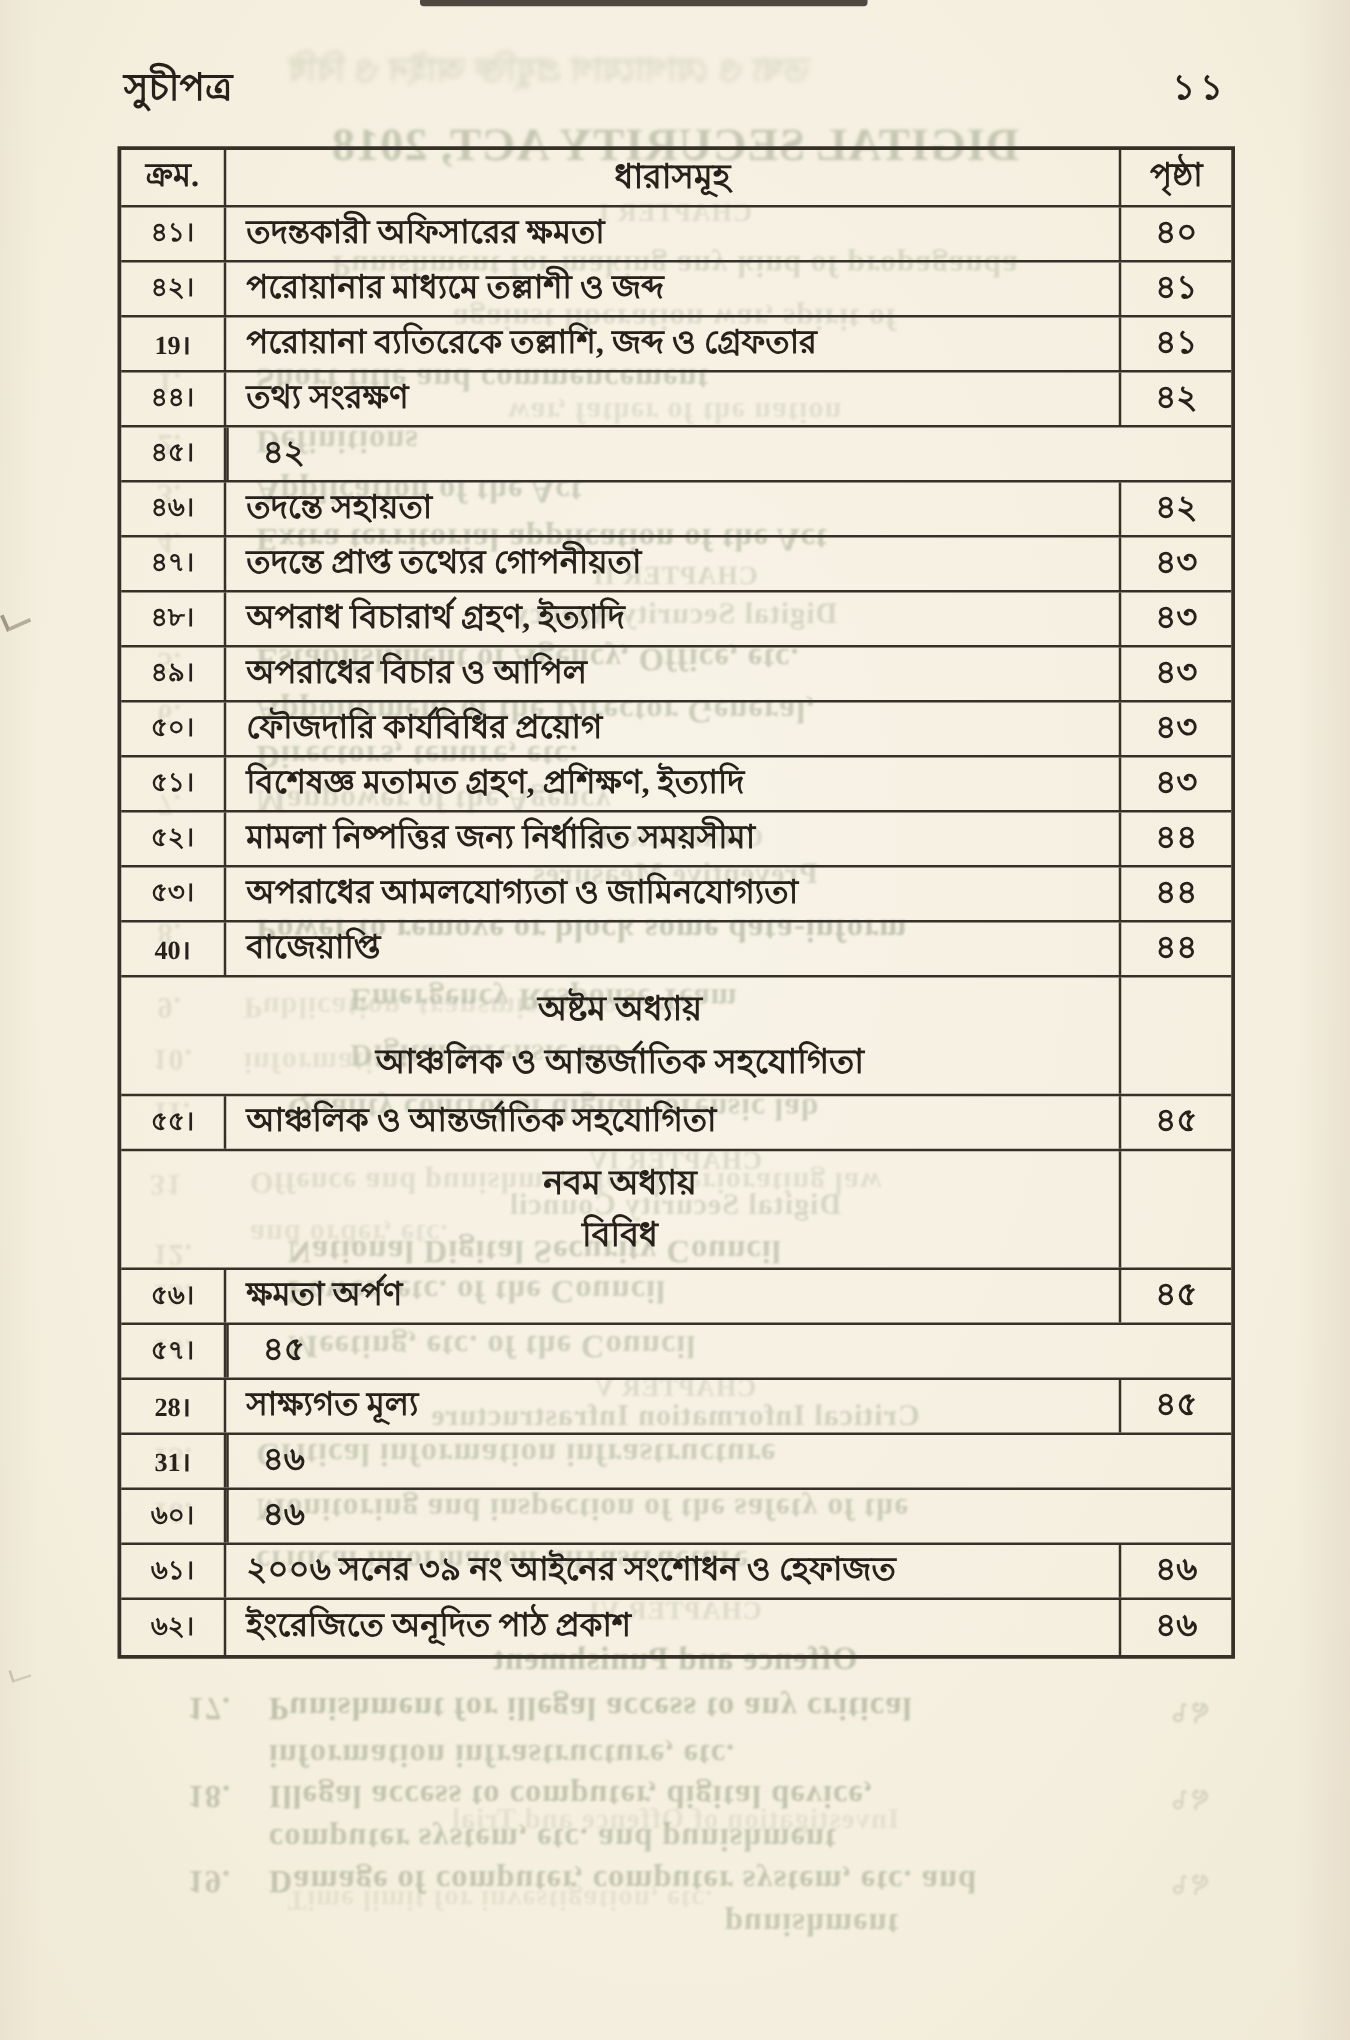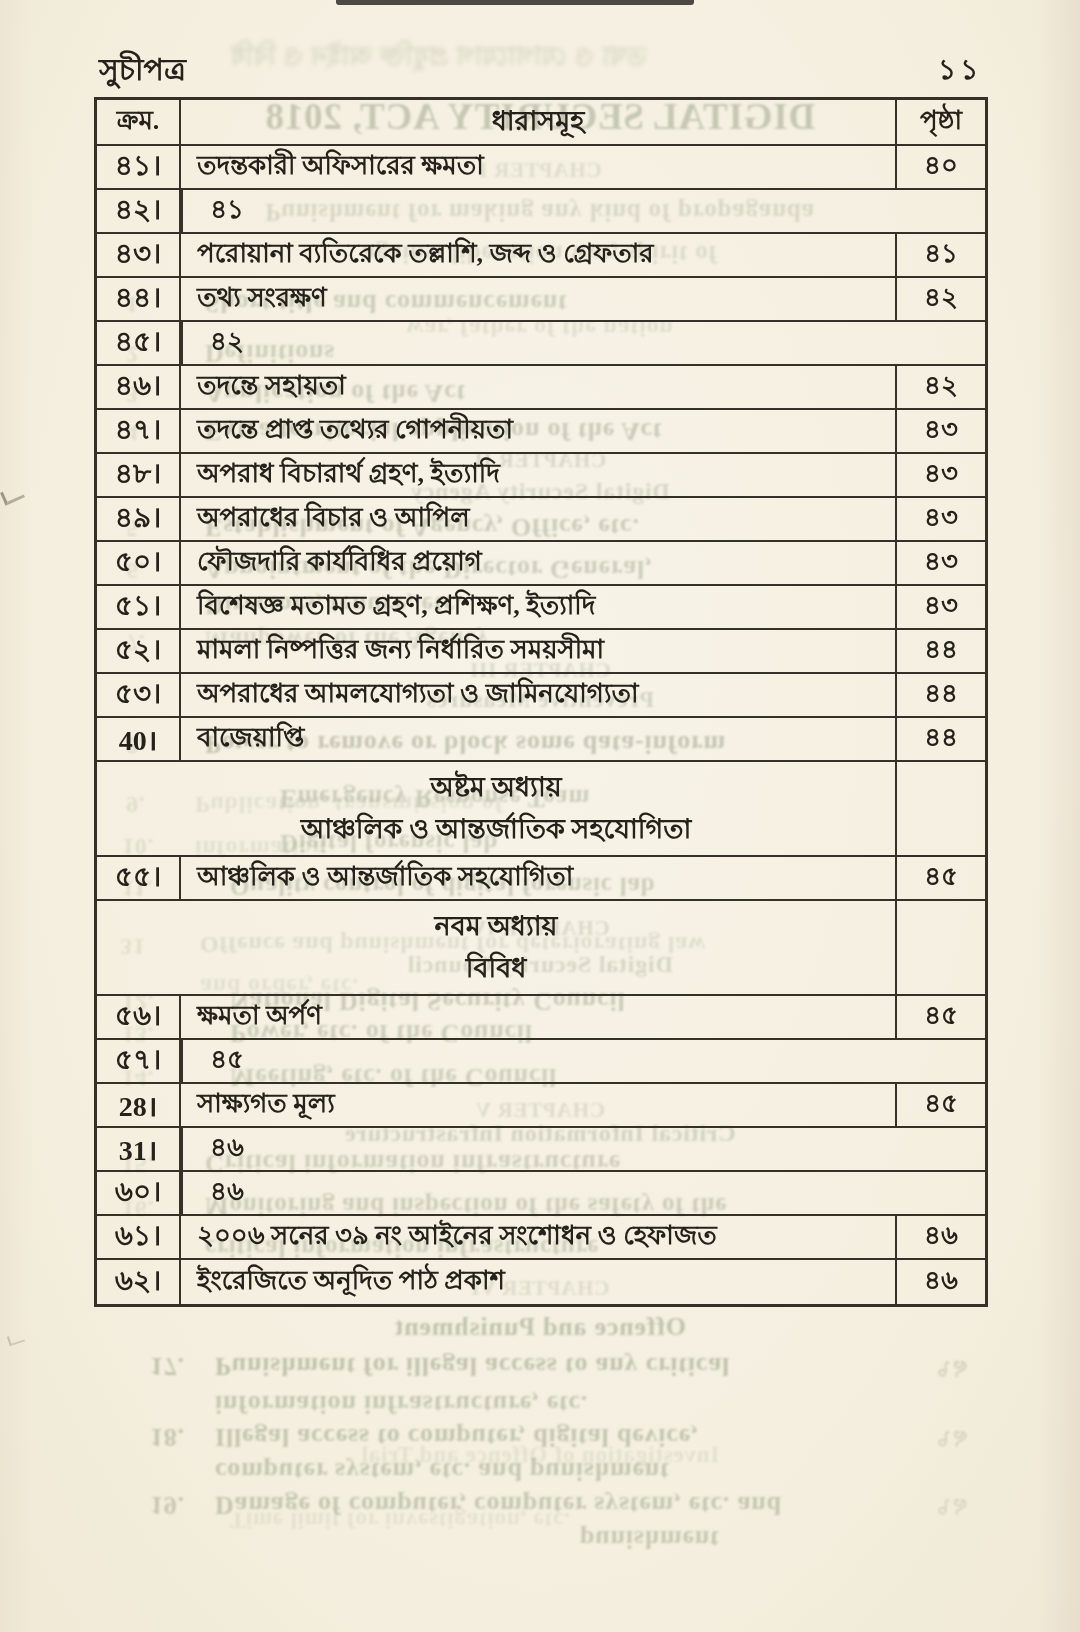--- a/index.html
+++ b/index.html
@@ -13,28 +13,28 @@
       linear-gradient(90deg, rgba(208,186,168,.12) 0%, rgba(208,186,168,0) 3%, rgba(208,186,168,0) 96%, rgba(200,175,160,.20) 100%),
       radial-gradient(ellipse at 50% 42%, #f7f3e7 0%, #f4efdf 65%, #efe9d5 100%);
   }
   
   .bleed-layer{position:absolute;inset:0;z-index:1;color:var(--bleed,#8f977e);pointer-events:none;}
   .bl{position:absolute;white-space:nowrap;line-height:1;letter-spacing:.8px;filter:blur(1px);}
   
   .content{position:absolute;inset:0;z-index:2;color:var(--ink,#26221b);}
   .page-title{position:absolute;left:99px;top:46px;font-size:30px;font-weight:700;}
   .page-number{position:absolute;left:938px;top:48px;font-size:28px;font-weight:600;letter-spacing:4px;}
-  .toc{position:absolute;left:94px;top:97px;width:888px;border:3px solid var(--border,#353028);background:transparent;}
+  .toc{position:absolute;left:94px;top:117px;width:888px;border:3px solid var(--border,#353028);background:transparent;}
   .trow{display:flex;box-sizing:border-box;border-bottom:2px solid var(--border,#353028);}
   .trow:last-child{border-bottom:none;}
   .thead{height:46px;font-weight:700;}
   .item{height:44px;}
   .chapterrow{height:95px;}
   .cell{box-sizing:border-box;display:flex;align-items:center;overflow:visible;}
-  .c1{width:84px;border-right:2px solid var(--border,#353028);justify-content:center;font-size:28px;font-weight:600;}
+  .c1{width:84px;border-right:2px solid var(--border,#353028);justify-content:center;font-size:21px;font-weight:600;}
   .c2{flex:1;padding-left:16px;font-size:26px;font-weight:600;}
   .c3{width:90px;border-left:2px solid var(--border,#353028);justify-content:center;font-size:26px;font-weight:600;}
   .thead .c1{font-size:26px;}
   .thead .c2{justify-content:center;padding-left:0;font-size:27px;border-radius:17px;}
   .cmerged{flex:1;flex-direction:column;justify-content:center;gap:10px;font-weight:700;font-size:27px;}
   .cmerged div{line-height:1.15;}
   .c3.empty{font-size:26px;}
   
   .scan-strip{position:absolute;left:336px;top:0;width:358px;height:5px;background:#2f2b26;opacity:.85;border-radius:0 0 3px 3px;z-index:3;}
   .margin-mark{position:absolute;z-index:3;}
@@ -129,24 +129,25 @@
         <div class="cell c3">পৃষ্ঠা</div>
       </div>
       <div id="tbody">
           <div class="trow item">
             <div class="cell c1">৪১।</div>
             <div class="cell c2">তদন্তকারী অফিসারের ক্ষমতা</div>
             <div class="cell c3">৪০</div>
           </div>
           <div class="trow item">
             <div class="cell c1">৪২।</div>
+            <div class="cell c2">পরোয়ানার মাধ্যমে তল্লাশী ও জব্দ</div>
             <div class="cell c3">৪১</div>
           </div>
           <div class="trow item">
-            <div class="cell c1">৪৩।</div>
+            <div class="cell c1">19।</div>
             <div class="cell c2">পরোয়ানা ব্যতিরেকে তল্লাশি, জব্দ ও গ্রেফতার</div>
             <div class="cell c3">৪১</div>
           </div>
           <div class="trow item">
             <div class="cell c1">৪৪।</div>
             <div class="cell c2">তথ্য সংরক্ষণ</div>
             <div class="cell c3">৪২</div>
           </div>
           <div class="trow item">
             <div class="cell c1">৪৫।</div>

